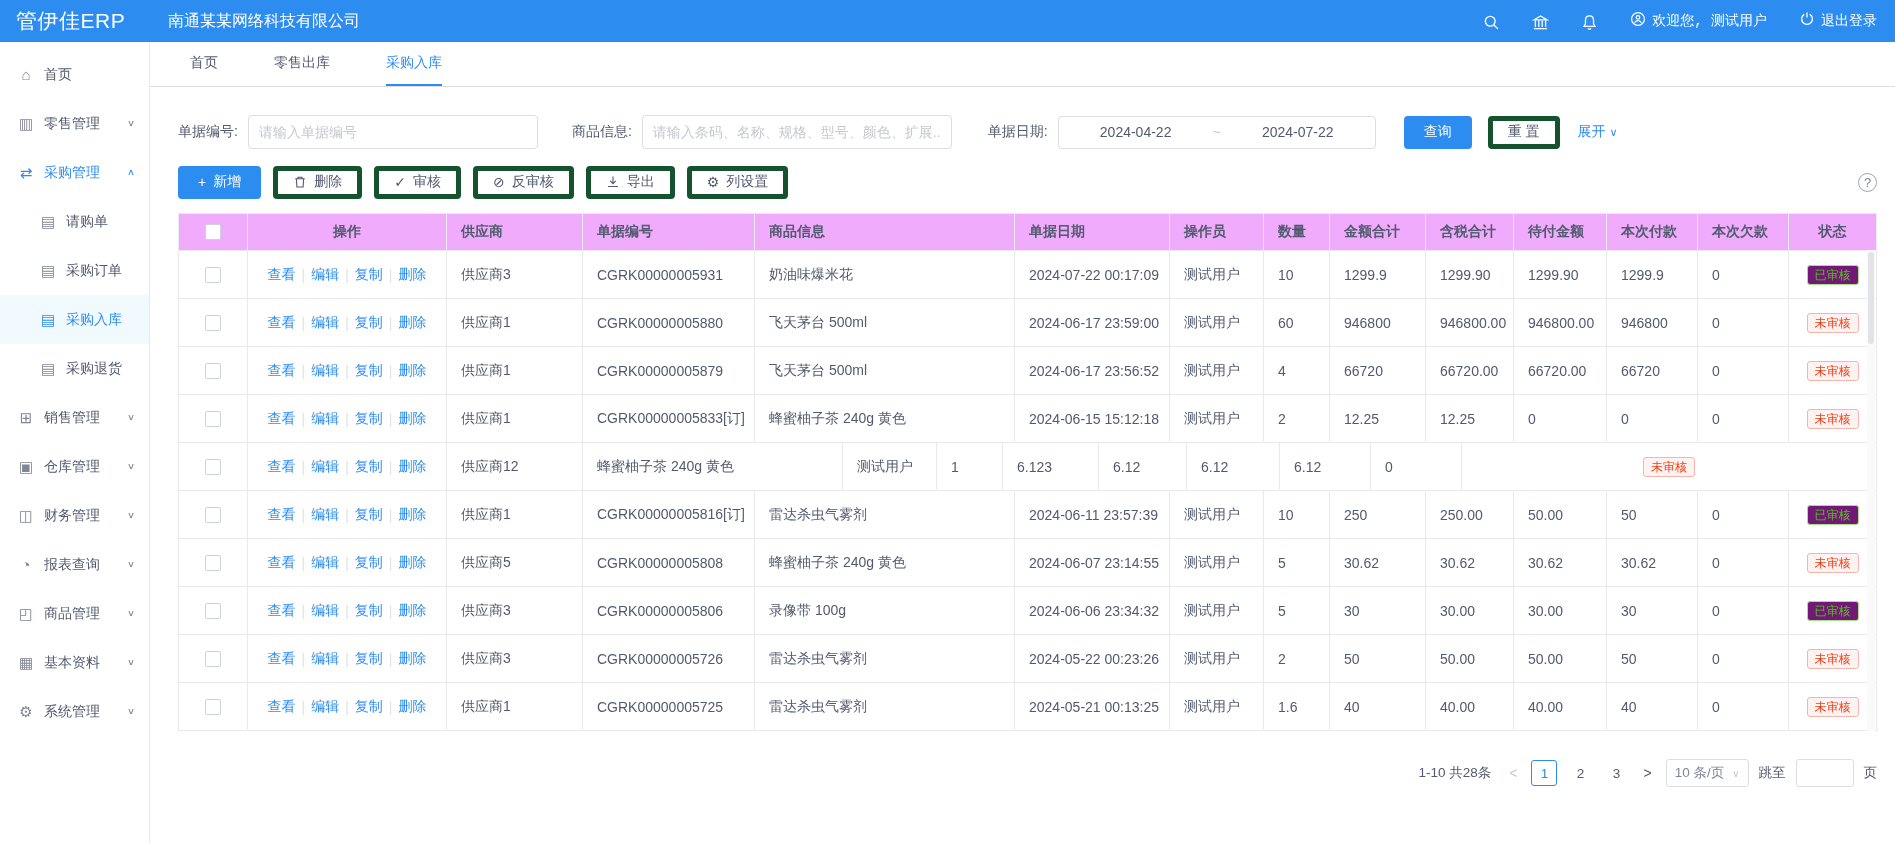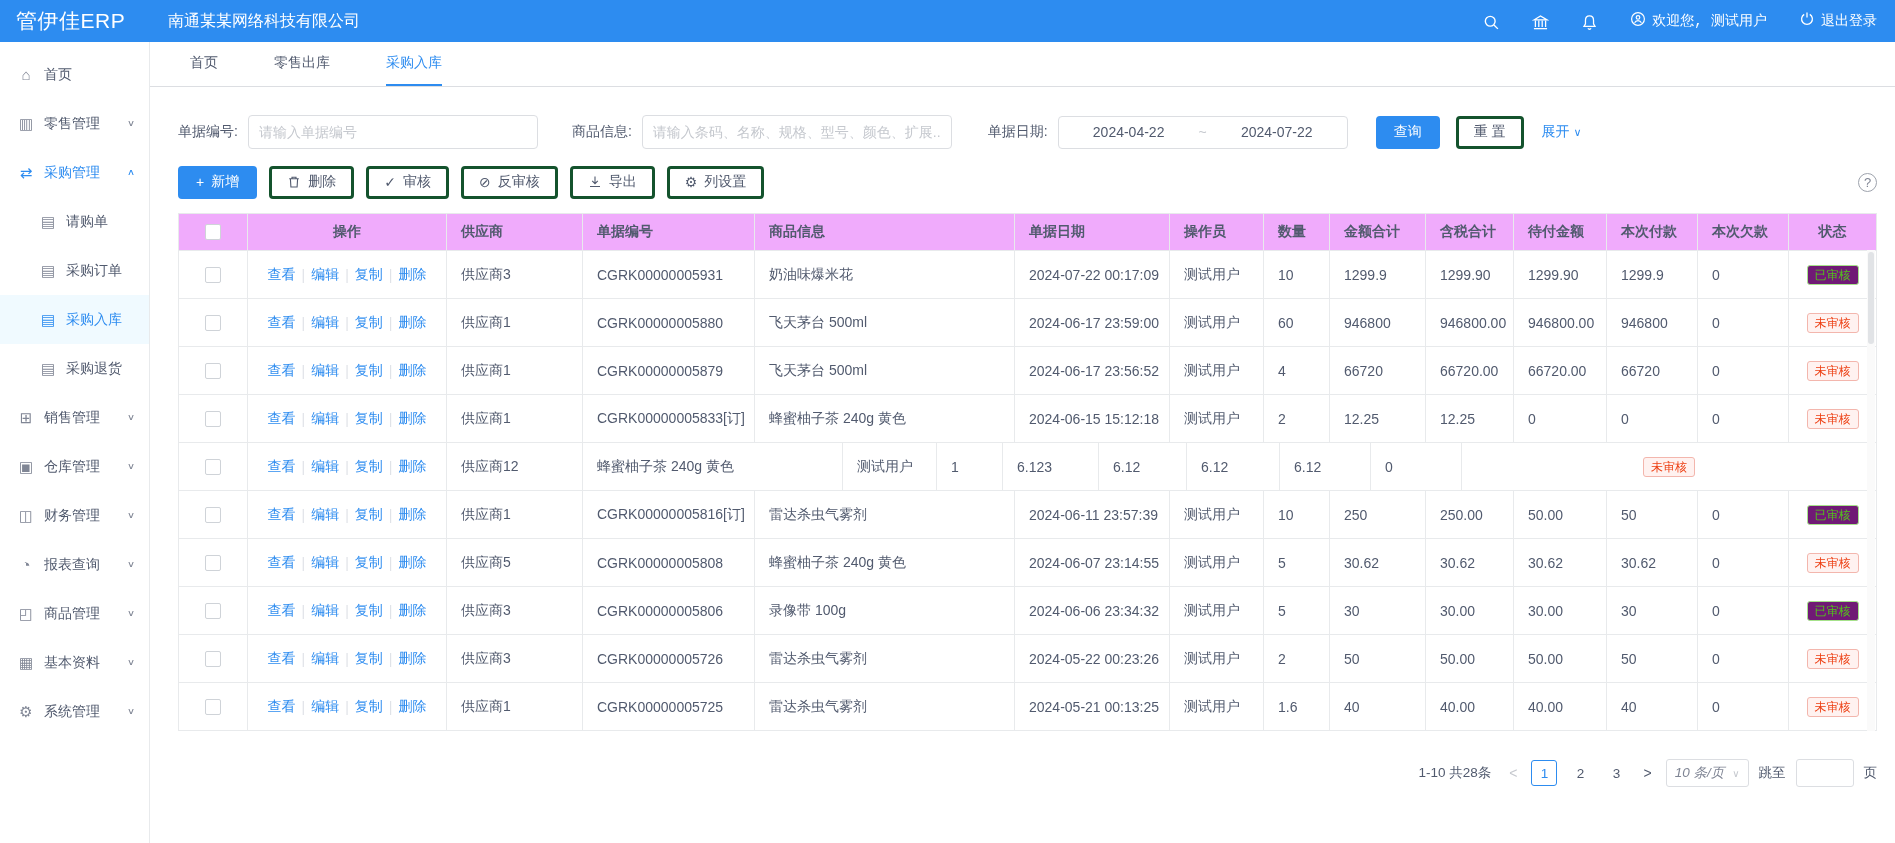--- a/index.html
+++ b/index.html
@@ -34,23 +34,23 @@
 
   .content { padding:0 18px 0 28px; flex:1; }
 
   
   .filterbar { margin-top:28px; height:34px; display:flex; align-items:center; font-size:14px; color:#515a6e; }
   .f-label { margin-right:10px; }
   .f-input { height:33px; border:1px solid #dcdee2; border-radius:4px; padding:16px 10px; font-size:14px; color:#515a6e; outline:none; font-family:inherit; }
   .f-input::placeholder { color:#c5c8ce; }
   #bill-no-input { width:290px; margin-right:34px; }
   #goods-input { width:310px; margin-right:36px; }
-  .date-box { width:290px; height:33px; border:1px solid #dcdee2; border-radius:4px; display:flex; align-items:center; justify-content:space-evenly; font-size:14px; color:#515a6e; margin-right:28px; cursor:pointer; }
+  .date-box { width:318px; height:33px; border:1px solid #dcdee2; border-radius:4px; display:flex; align-items:center; justify-content:space-evenly; font-size:14px; color:#515a6e; margin-right:28px; cursor:pointer; }
   .date-box .tilde { color:#c5c8ce; }
-  .btn { height:33px; border-radius:4px; border:3px solid #14532d; background:#fff; color:#515a6e; font-size:14px; padding:0 15px; cursor:pointer; font-family:inherit; }
+  .btn { height:33px; border-radius:4px; border:5px solid #14532d; background:#fff; color:#515a6e; font-size:14px; padding:0 15px; cursor:pointer; font-family:inherit; }
   .btn.primary { background:#2d8cf0; border-color:#2d8cf0; color:#fff; }
   #search-btn { margin-right:16px; }
   #reset-btn { margin-right:18px; }
   .expand-link { color:#2d8cf0; cursor:pointer; font-size:14px; }
   .expand-link .chev { font-size:11px; }
 
   
   .toolbar { margin-top:16px; height:34px; display:flex; align-items:center; }
   .toolbar .btns { display:flex; gap:12px; }
   .toolbar .btn { display:inline-flex; align-items:center; gap:7px; }
@@ -79,21 +79,21 @@
   .badge.pending { color:#ed4014; border-color:#f3b6ad; background:#fff2f0; }
   .t-scroll { position:absolute; top:36px; right:1px; width:8px; bottom:0; background:#fafafa; }
   .t-scroll .thumb { width:6px; margin:2px auto 0; height:92px; background:#e1e3e6; border-radius:3px; }
 
   
   .pagination { margin-top:28px; display:flex; justify-content:flex-end; align-items:center; gap:10px; font-size:13.5px; color:#515a6e; }
   .pg-sum { margin-right:4px; }
   .pg-arrow { color:#c5c8ce; font-size:14px; padding:0 4px; cursor:pointer; }
   .pg-num { min-width:26px; height:26px; display:inline-flex; align-items:center; justify-content:center; border-radius:3px; cursor:pointer; }
   .pg-num.current { border:1px solid #2d8cf0; color:#2d8cf0; }
-  .pg-size { height:28px; border:1px solid #dcdee2; border-radius:3px; display:inline-flex; align-items:center; gap:8px; padding:0 8px; color:#808695; cursor:pointer;font-style:italic; }
+  .pg-size { height:28px; border:1px solid #dcdee2; border-radius:3px; display:inline-flex; align-items:center; gap:8px; padding:0 8px; color:#808695; cursor:pointer; }
   .pg-size .chev { font-size:10px; color:#c5c8ce; }
   .pg-jump-input { width:58px; height:28px; border:1px solid #dcdee2; border-radius:3px; outline:none; padding:0 6px; font-size:13.5px; }
 </style>
 </head>
 <body>
 
 <div class="app">
 
   <header class="topbar">
     <div class="logo">管伊佳ERP</div>

